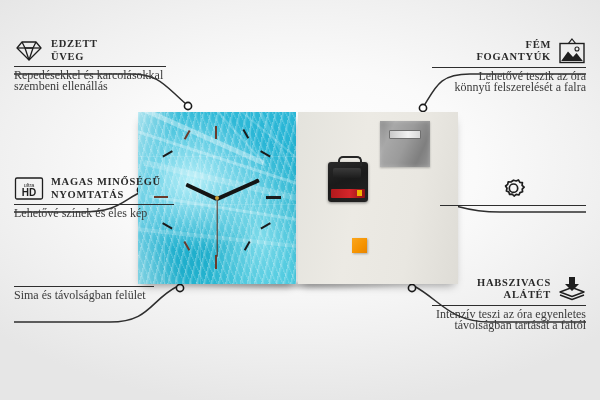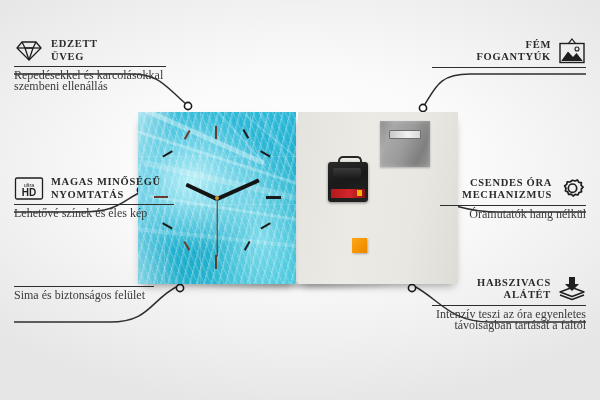--- a/index.html
+++ b/index.html
@@ -247,53 +247,52 @@
       </svg>
       <div class="title">MAGAS MINŐSÉGŰ
 NYOMTATÁS</div>
     </div>
     <div class="rule"></div>
     <div class="desc">Lehetővé színek és éles kép</div>
   </div>
 
   <div class="feature left" style="left:14px; top:283px; width:140px;">
     <div class="rule"></div>
-    <div class="desc">Sima és biztonságos felület</div>
+    <div class="desc">Sima és távolságban felület</div>
   </div>
 
   <div class="feature right" style="left:432px; top:38px; width:154px;">
     <div class="head">
       <div class="title" style="flex:1">FÉM
 FOGANTYÚK</div>
       <svg class="icon" width="28" height="26" viewBox="0 0 28 26">
         <path d="M14,1 L17.5,5.5 L10.5,5.5 Z" fill="none" stroke="#1e1e1e" stroke-width="1.2"></path>
         <rect x="2" y="5.5" width="24" height="19" fill="none" stroke="#1e1e1e" stroke-width="1.4"></rect>
         <circle cx="19" cy="11" r="2" fill="none" stroke="#1e1e1e" stroke-width="1.1"></circle>
         <path d="M3.2,23 L10,13.5 L15,19 L18.5,15 L24.8,23 Z" fill="#1e1e1e"></path>
       </svg>
     </div>
     <div class="rule"></div>
+    <div class="desc">Lehetővé teszik az óra
+könnyű felszerelését a falra</div>
   </div>
 
   <div class="feature right" style="left:440px; top:176px; width:146px;">
     <div class="head">
-      <div class="title" style="flex:1">CSENDES ÓRA
-MECHANIZMUS</div>
       <svg class="icon" width="27" height="26" viewBox="0 0 27 26">
         <g fill="none" stroke="#1e1e1e" stroke-width="1.7" stroke-linejoin="round" stroke-linecap="round">
           <path d="M13.5,2.2 L16.2,3.0 L18.4,1.9 L19.9,4.4 L22.4,4.6 L22.1,7.4 L24.1,9.2
                    L22.2,11.2 L22.6,13.8 L20.0,14.6 L18.9,17.0 L16.2,16.4 L14.1,18.0
                    L12.2,16.2 L9.6,16.4 L8.8,13.9 L6.4,12.9 L7.0,10.2 L5.6,8.0 L7.7,6.4
                    L8.2,3.8 L10.9,4.0 Z" transform="translate(0,2) scale(1.0)"></path>
           <circle cx="13.5" cy="12.2" r="4.2"></circle>
         </g>
       </svg>
     </div>
     <div class="rule"></div>
-    <div class="desc">Óramutatók hang nélkül</div>
   </div>
 
   <div class="feature right" style="left:432px; top:276px; width:154px;">
     <div class="head">
       <div class="title" style="flex:1">HABSZIVACS
 ALÁTÉT</div>
       <svg class="icon" width="28" height="26" viewBox="0 0 28 26">
         <path d="M11,1 L17,1 L17,8 L21,8 L14,15 L7,8 L11,8 Z" fill="#1e1e1e"></path>
         <path d="M14,11.5 L26,16 L14,20.5 L2,16 Z" fill="none" stroke="#1e1e1e" stroke-width="1.4" stroke-linejoin="round"></path>
         <path d="M2,19 L14,23.5 L26,19" fill="none" stroke="#1e1e1e" stroke-width="1.4" stroke-linejoin="round"></path>

